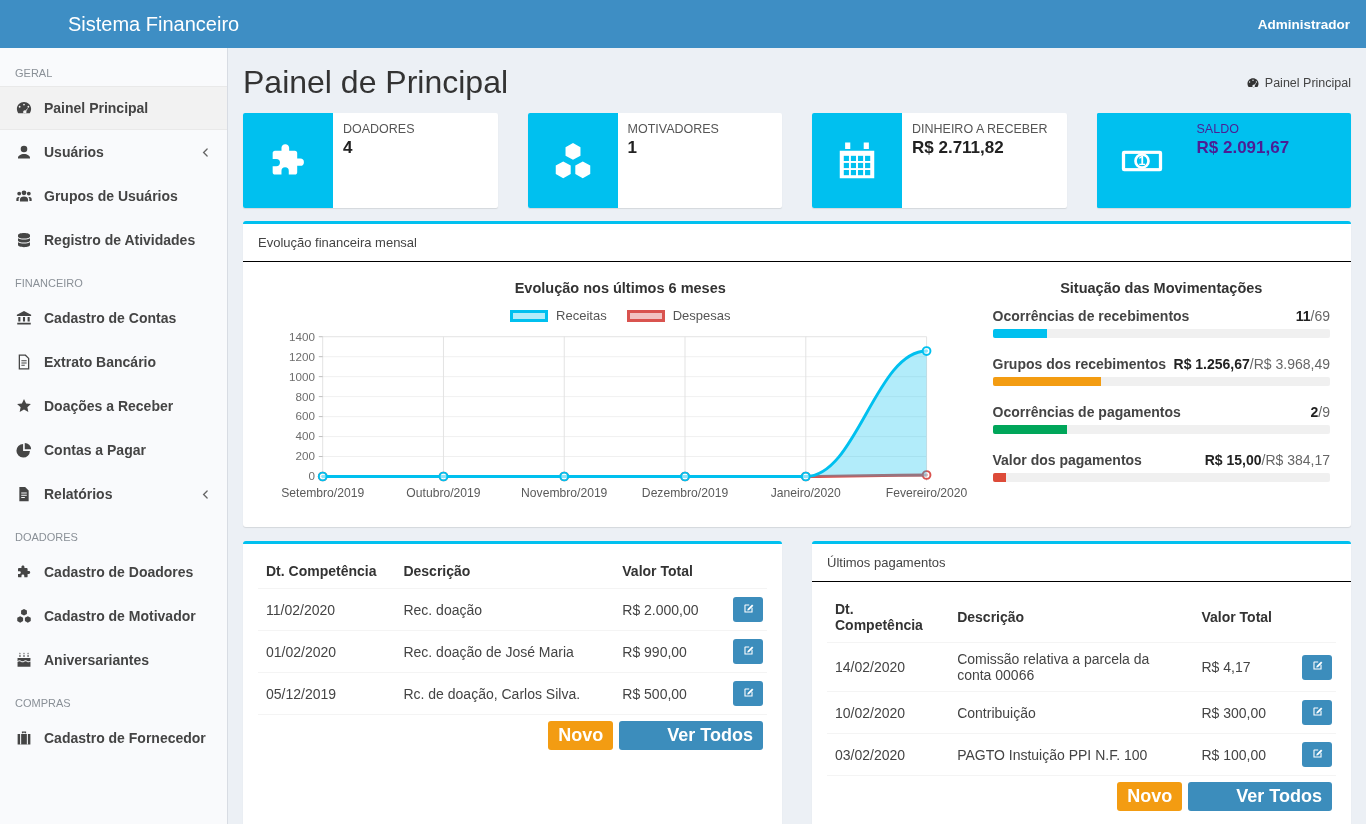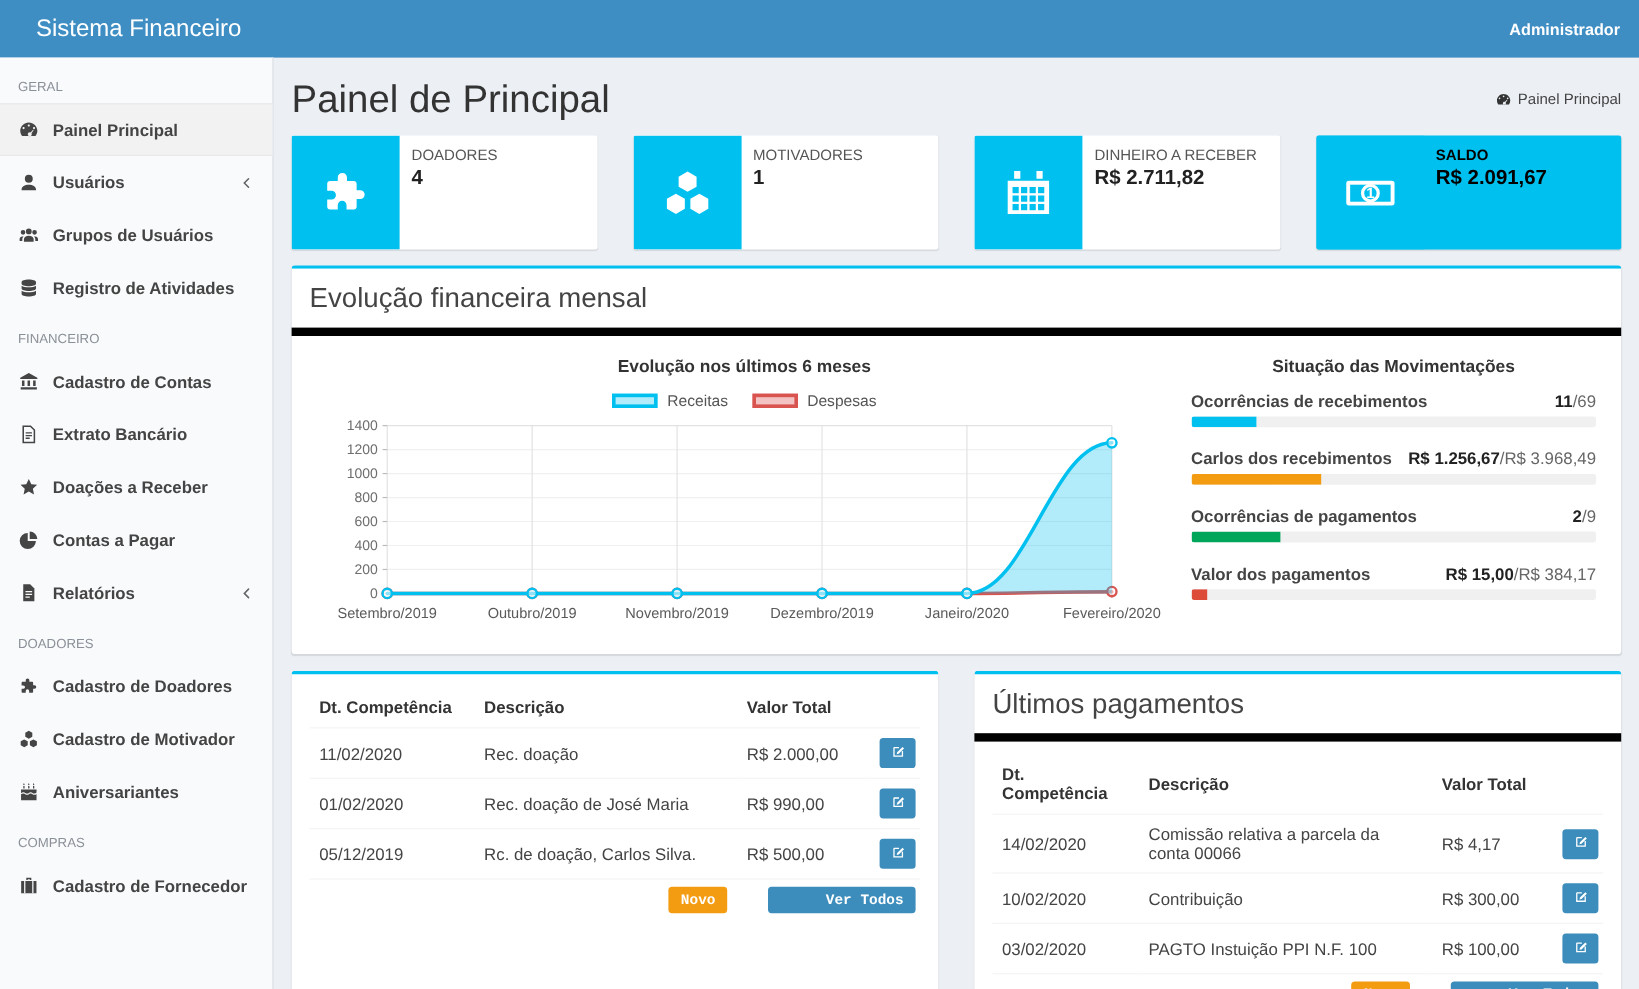--- a/index.html
+++ b/index.html
@@ -5,21 +5,21 @@
 <style>
   * { box-sizing: border-box; }
   html,body { margin:0; padding:0; }
   body {
     font-family: "Liberation Sans", "DejaVu Sans", sans-serif;
     background:#ecf0f5; color:#333; min-width:1200px; font-size:14px;
   }
   svg text { font-family:"Liberation Sans","DejaVu Sans",sans-serif; }
 
   
-  .topbar { height:48px; background:#3e8ec4; display:flex; align-items:center; justify-content:space-between; }
+  .topbar { height:48px; background:#3e8ec4; display:flex; align-items:center; justify-content:space-between;padding-left:38px; }
   .brand { color:#fff; font-size:20px; font-weight:400; padding-left:30px; width:228px; flex-shrink:0; text-decoration:none; }
   .topbar-user { color:#ffffff; font-size:13.5px; font-weight:bold; padding-right:16px; cursor:pointer; }
 
   
   .wrap { display:flex; min-height:calc(100vh - 48px); align-items:stretch; }
   .sidebar { width:228px; flex-shrink:0; background:#f9fafc; border-right:1px solid #d8dce3; padding-top:4px; }
   .main { flex:1; display:flex; flex-direction:column; min-width:0; }
   .content { flex:1; padding:0 15px; }
 
   
@@ -42,25 +42,25 @@
 
   
   .info-grid { display:grid; grid-template-columns:repeat(4,1fr); gap:30px; margin-bottom:13px; }
   .info-box { background:#fff; border-radius:2px; box-shadow:0 1px 1px rgba(0,0,0,.1); display:flex; height:95px; overflow:hidden; }
   .ib-icon { width:90px; flex-shrink:0; background:#00c0ef; color:#fff; display:flex; align-items:center; justify-content:center; }
   .ib-icon svg { width:46px; height:46px; }
   .ib-body { padding:9px 10px; flex:1; min-width:0; }
   .ib-label { font-size:12.5px; color:#555; white-space:nowrap; }
   .ib-value { font-size:17px; font-weight:bold; color:#222; margin-top:2px; }
   .info-box.solid { background:#00c0ef; }
-  .info-box.solid .ib-label, .info-box.solid .ib-value { color:#000000;font-weight:bold; }
+  .info-box.solid .ib-label, .info-box.solid .ib-value { color:#4c1d95; }
 
   
   .panel { background:#fff; border-top:3px solid #00c0ef; border-radius:3px; box-shadow:0 1px 1px rgba(0,0,0,.1); margin-bottom:14px; }
-  .panel-header { padding:11px 15px; border-bottom:7px solid #000000; font-size:23px; color:#444; }
+  .panel-header { padding:11px 15px; border-bottom:1px solid #000000; font-size:13px; color:#444; }
   .panel-body { padding:10px 15px 14px; }
 
   
   .chart-body { display:flex; }
   .chart-col { flex:0 0 63.5%; min-width:0;margin-left:20px; }
   .stats-col { flex:1; padding-left:30px; padding-right:6px; }
   .chart-title, .stats-title { text-align:center; font-weight:bold; font-size:14.5px; color:#333; margin:8px 0 12px; }
   .legend { display:flex; justify-content:center; gap:20px; font-size:13px; color:#555; margin-bottom:4px; align-items:flex-start; }
   .lg-item { display:inline-flex; align-items:center; }
   .lg-box { display:inline-block; width:38px; height:12px; border:3px solid; margin-right:8px; }
@@ -73,21 +73,21 @@
   .stat-track { height:9px; background:#f0f0f0; border-radius:2px; overflow:hidden; }
   .stat-fill { height:100%; }
 
   
   .tables-grid { display:grid; grid-template-columns:1fr 1fr; gap:30px; }
   table { width:100%; border-collapse:collapse; font-size:14px; }
   th { text-align:left; padding:9px 8px; border-bottom:1px solid #f4f4f4; font-size:14px; color:#333; }
   td { padding:8px; border-bottom:1px solid #f4f4f4; color:#444; }
   td.td-btn { text-align:right; padding-right:4px; }
   .panel-footer-row { padding:6px 4px 2px; display:flex; justify-content:flex-end; gap:6px; }
-  .btn { color:#fff; font-size:12px; font-weight:bold; padding:4px 10px; border-radius:3px; border:none; cursor:pointer; font-family:Liberation Mono, monospace;margin-left:28px; }
+  .btn { color:#fff; font-size:18px; font-weight:bold; padding:4px 10px; border-radius:3px; border:none; cursor:pointer; font-family:Liberation Sans, sans-serif; }
   .btn-novo { background:#f39c12; }
   .btn-ver { background:#3c8dbc;padding-left:48px; }
   .btn-edit { background:#3c8dbc; width:30px; height:25px; border-radius:3px; border:none; display:inline-flex;
               align-items:center; justify-content:center; color:#fff; padding:0; cursor:pointer; }
   .btn-edit svg { width:13px; height:13px; }
 </style>
 </head>
 <body>
 
 <header class="topbar">
@@ -385,21 +385,21 @@
                 <div class="stat-line">
                   <span class="stat-label">Ocorrências de recebimentos</span>
                   <span class="stat-val"><b>11</b><span class="muted">/69</span></span>
                 </div>
                 <div class="stat-track">
                   <div class="stat-fill" style="width: 16%; background: rgb(0, 192, 239);"></div>
                 </div>
               </div>
               <div class="stat-row">
                 <div class="stat-line">
-                  <span class="stat-label">Carlos dos recebimentos</span>
+                  <span class="stat-label">Grupos dos recebimentos</span>
                   <span class="stat-val"><b>R$ 1.256,67</b><span class="muted">/R$ 3.968,49</span></span>
                 </div>
                 <div class="stat-track">
                   <div class="stat-fill" style="width: 32%; background: rgb(243, 156, 18);"></div>
                 </div>
               </div>
               <div class="stat-row">
                 <div class="stat-line">
                   <span class="stat-label">Ocorrências de pagamentos</span>
                   <span class="stat-val"><b>2</b><span class="muted">/9</span></span>

